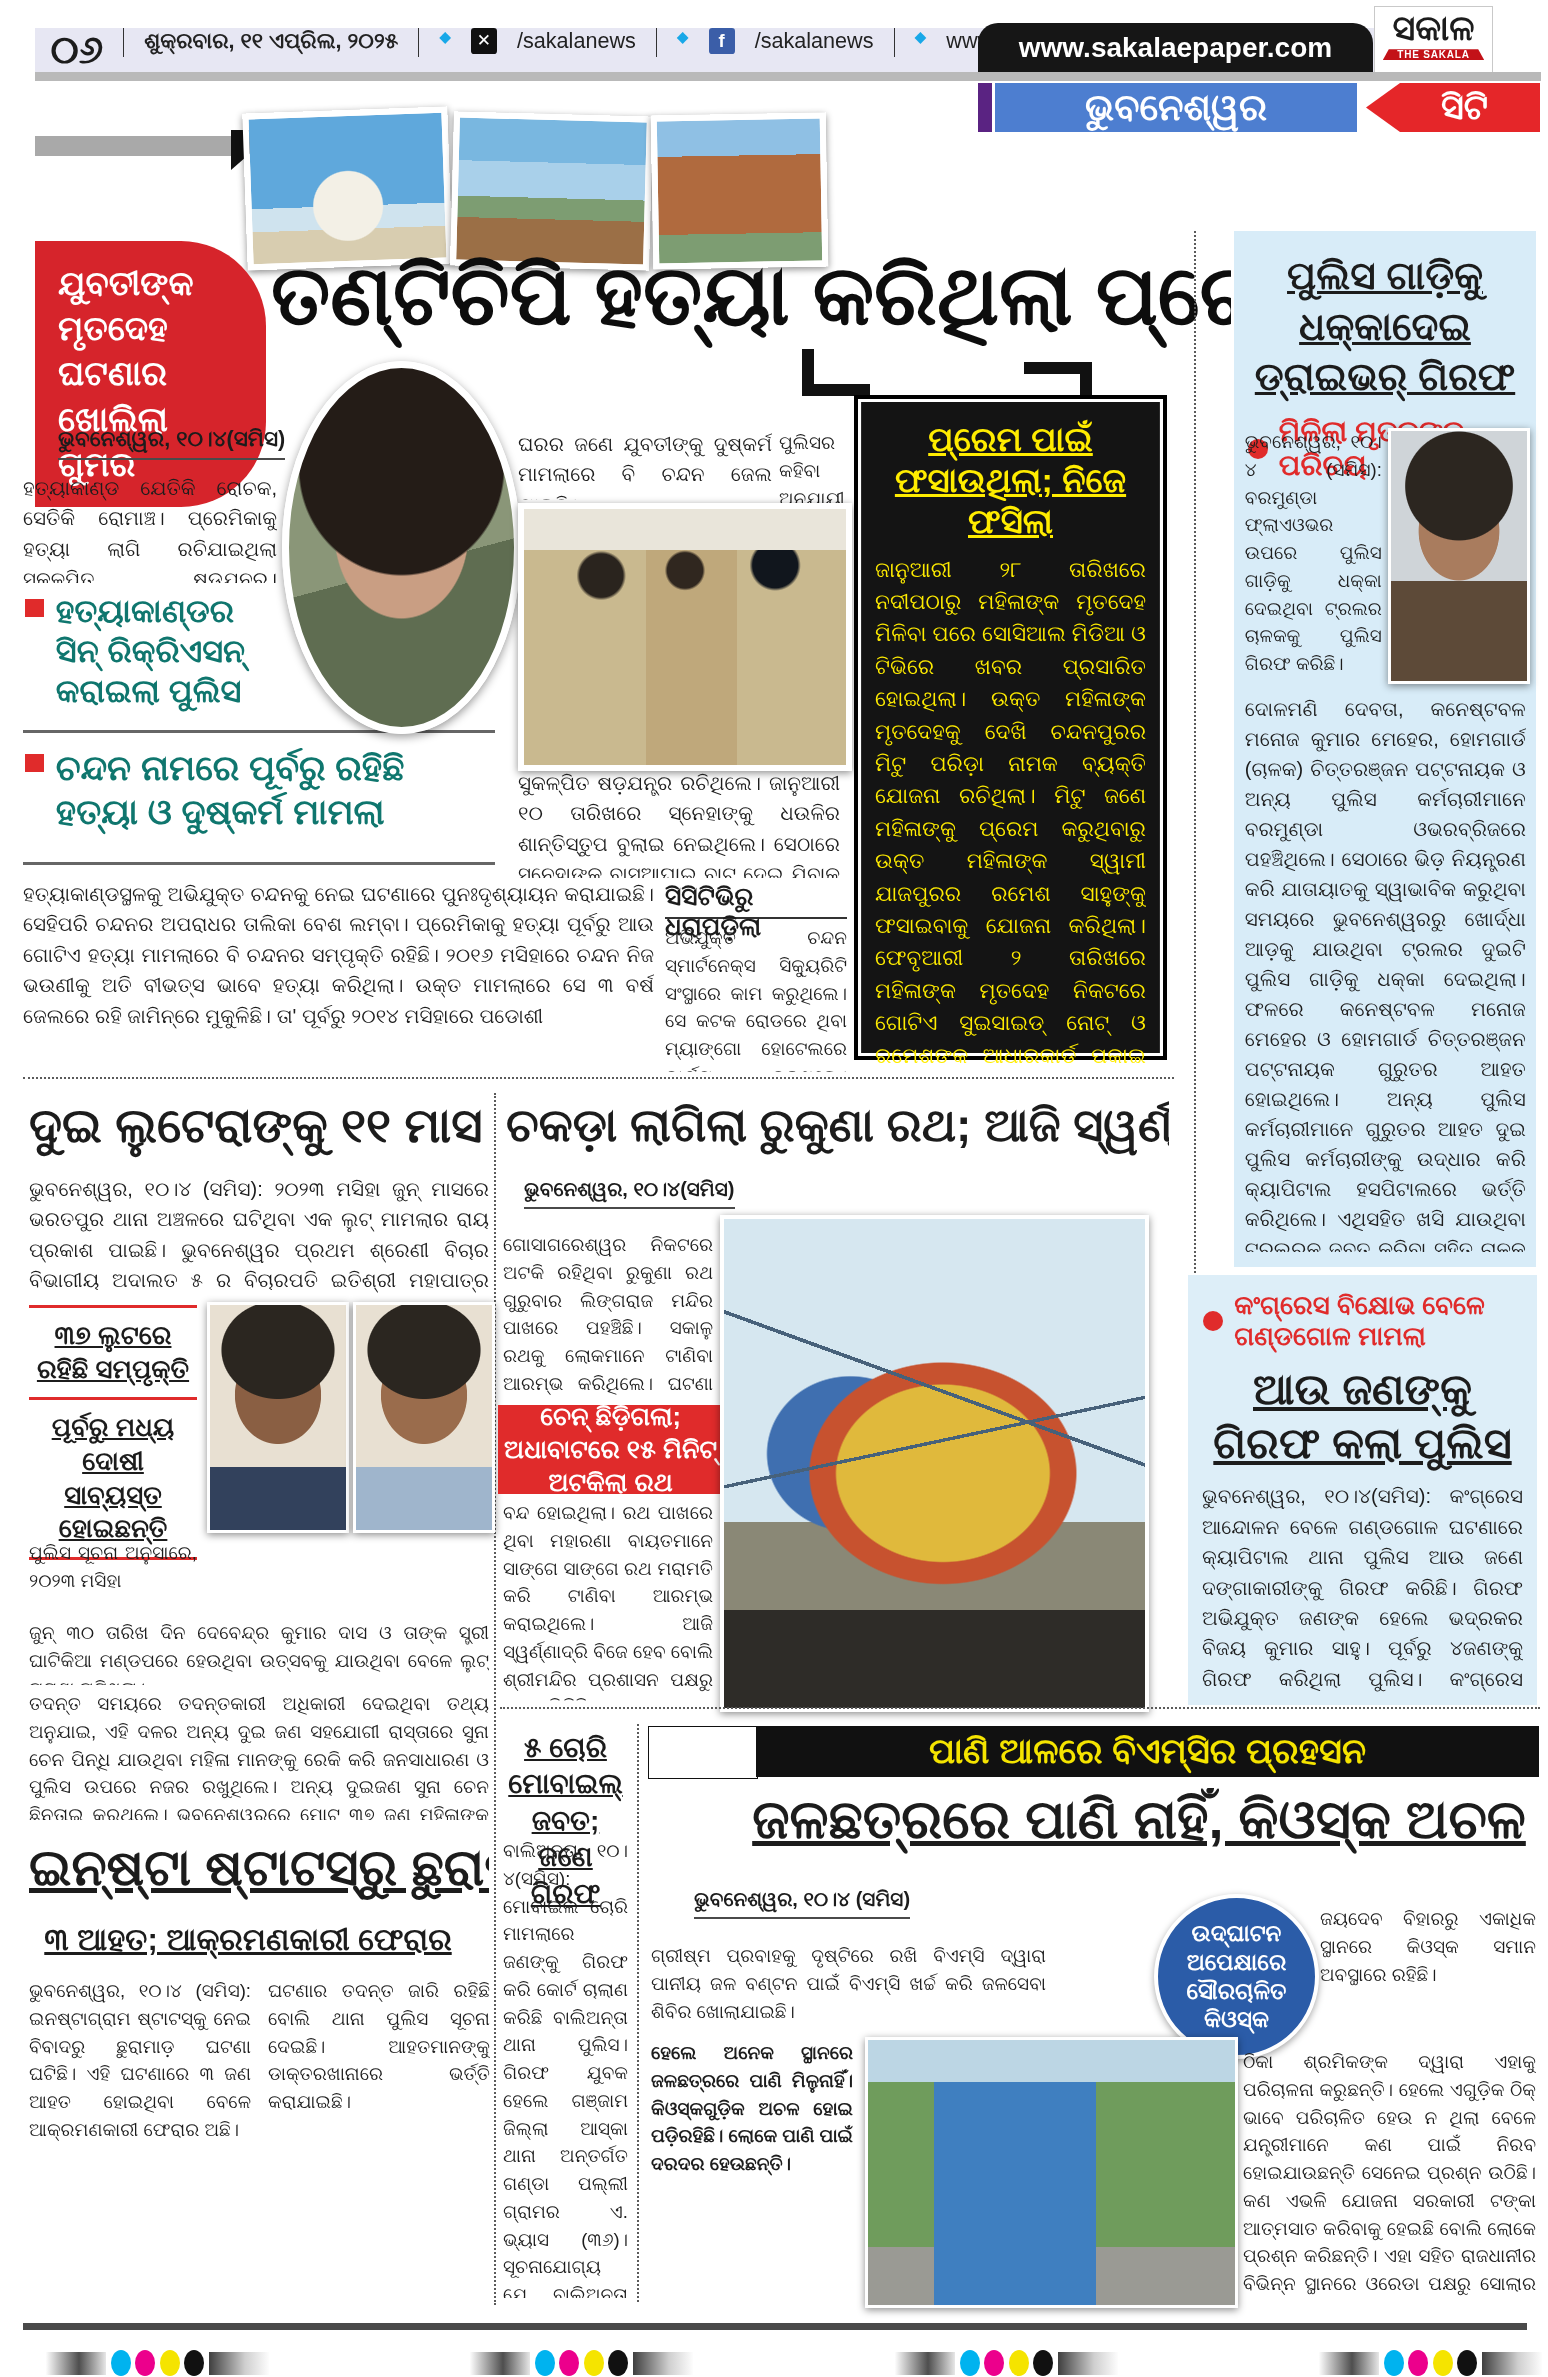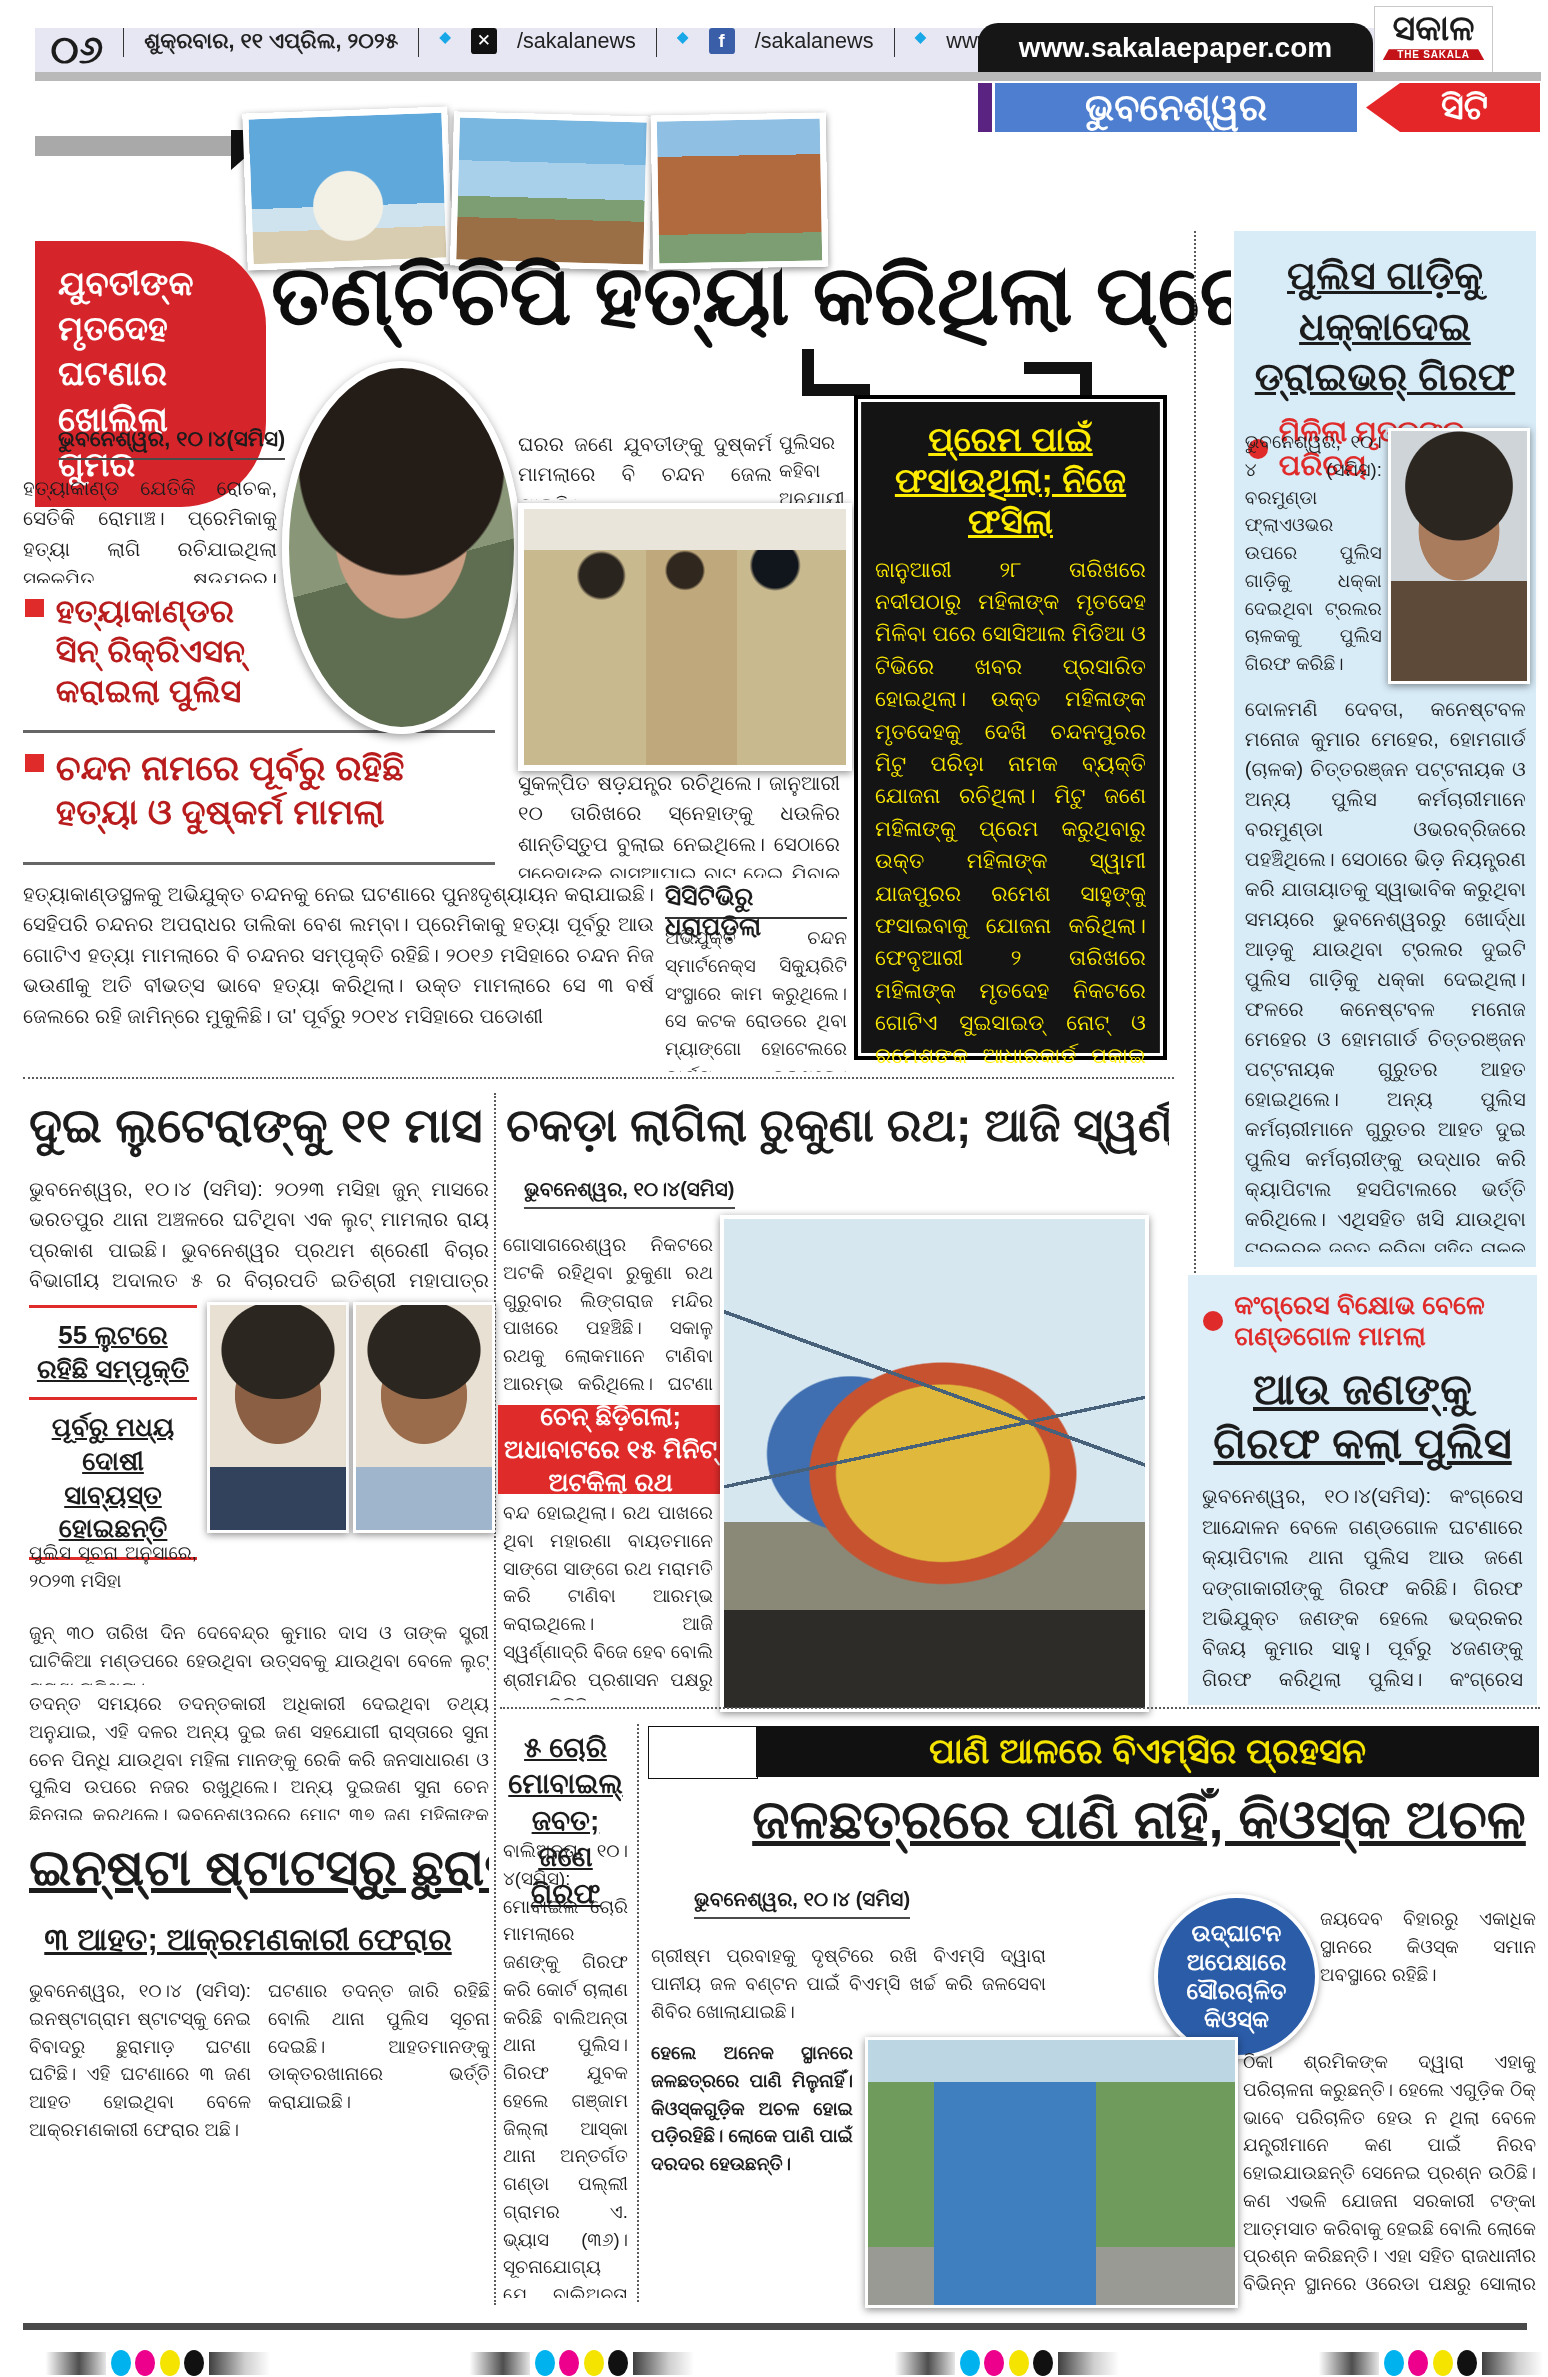--- a/index.html
+++ b/index.html
@@ -16,21 +16,21 @@
   .topbar{display:flex;align-items:flex-start;gap:20px;background:#e7e7f3;}
   .sep{border-left:1.5px solid #333;height:29px;}
   .dia{color:#18a8e8;font-size:15.4px;}
   .sochandle{font-size:21.6px;color:#222;}
   .xicon{display:inline-block;width:26px;height:26px;background:#111;color:#fff;text-align:center;
          line-height:26px;font-size:17px;font-weight:bold;border-radius:3.1px;}
   .fbicon{display:inline-block;width:26px;height:26px;background:#3b5ea8;color:#fff;text-align:center;
           line-height:26px;font-size:18.5px;font-weight:bold;border-radius:3.1px;}
   .kicker{background:#d6242b;color:#fff;font-weight:bold;font-size:34px;line-height:1.33;
           border-radius:0 85px 85px 0;padding:20px 23px;}
-  .subred{color:#b91c1c;font-weight:bold;font-size:31px;line-height:1.25;display:flex;gap:12.3px;}
+  .subred{color:#0f766e;font-weight:bold;font-size:31px;line-height:1.25;display:flex;gap:12.3px;}
   .rule{background:#666;height:3.1px;}
   .blackbox{background:#141414;border:4.6px solid #000;box-shadow:inset 0 0 0 3.1px #fff;padding:20px 17px;}
   .bluepanel{background:#d8ecf8;}
   .bullethead{color:#e02b2b;font-weight:bold;display:flex;align-items:center;gap:10.8px;}
   .dot{width:20px;height:20px;border-radius:50%;background:#e02b2b;flex:0 0 auto;}
   .ctr{text-align:center;text-decoration:underline;}
   .regbar{display:flex;align-items:center;gap:4.6px;}
   .regbar .grad{height:23px;width:60px;background:linear-gradient(90deg,#fdfdfd,#4e4e4e 55%,#e7e7e7);}
   .regbar .grad2{height:23px;width:60px;background:linear-gradient(90deg,#3f3f3f,#cfcfcf 60%,#fdfdfd);}
   .oval{width:20px;height:26px;border-radius:50%;}
@@ -147,21 +147,21 @@
     <div class="body-txt" style="margin:4.6px 14px;height:213px;">ଭୁବନେଶ୍ୱର, ୧୦।୪(ସମିସ): କଂଗ୍ରେସ ଆନ୍ଦୋଳନ ବେଳେ ଗଣ୍ଡଗୋଳ ଘଟଣାରେ କ୍ୟାପିଟାଲ ଥାନା ପୁଲିସ ଆଉ ଜଣେ ଦଙ୍ଗାକାରୀଙ୍କୁ ଗିରଫ କରିଛି। ଗିରଫ ଅଭିଯୁକ୍ତ ଜଣଙ୍କ ହେଲେ ଭଦ୍ରକର ବିଜୟ କୁମାର ସାହୁ। ପୂର୍ବରୁ ୪ଜଣଙ୍କୁ ଗିରଫ କରିଥିଲା ପୁଲିସ। କଂଗ୍ରେସ ଆନ୍ଦୋଳନ ବେଳେ ଗଣ୍ଡଗୋଳ ଘଟଣାରେ ସମ୍ପୃକ୍ତି ଥିବା ନେଇ ତଦନ୍ତ ଜାରି ରହିଛି ବୋଲି ପୁଲିସ ସୂଚନା ଦେଇଛି।</div>
   </div>
 
   <div class="abs hdot" style="left:23px;top:1077px;width:1151px;"></div>
   <div class="abs vdot" style="left:494px;top:1093px;height:1212px;"></div>
 
   <div class="abs" style="left:29px;top:1098px;width:458px;height:66px;font-size:48px;font-weight:bold;white-space:nowrap;overflow:hidden;">ଦୁଇ ଲୁଟେରାଙ୍କୁ ୧୧ ମାସ ଜେଲ୍ ଦଣ୍ଡ</div>
   <div class="abs body-txt" style="left:29px;top:1174px;width:460px;height:122px;">ଭୁବନେଶ୍ୱର, ୧୦।୪ (ସମିସ): ୨୦୨୩ ମସିହା ଜୁନ୍ ମାସରେ ଭରତପୁର ଥାନା ଅଞ୍ଚଳରେ ଘଟିଥିବା ଏକ ଲୁଟ୍ ମାମଲାର ରାୟ ପ୍ରକାଶ ପାଇଛି। ଭୁବନେଶ୍ୱର ପ୍ରଥମ ଶ୍ରେଣୀ ବିଚାର ବିଭାଗୀୟ ଅଦାଲତ ୫ ର ବିଚାରପତି ଇତିଶ୍ରୀ ମହାପାତ୍ର ମାମଲାର ବିଚାର କରି ଆସାମୀ ଆୟୁଷ ମୋହନ ତ୍ରିପାଠୀ ଓ ଶିବ ପ୍ରସାଦ ବାରିକକୁ ସଜା ଶୁଣାଇଛନ୍ତି।</div>
 
   <div class="abs" style="left:29px;top:1305px;width:168px;border-top:3.1px solid #e02b2b;">
-    <div class="ctr" style="font-size:26px;font-weight:bold;line-height:1.3;padding:10.8px 3.1px;border-bottom:3.1px solid #e02b2b;">55 ଲୁଟରେ ରହିଛି ସମ୍ପୃକ୍ତି</div>
+    <div class="ctr" style="font-size:26px;font-weight:bold;line-height:1.3;padding:10.8px 3.1px;border-bottom:3.1px solid #e02b2b;">୩୭ ଲୁଟରେ ରହିଛି ସମ୍ପୃକ୍ତି</div>
     <div class="ctr" style="font-size:26px;font-weight:bold;line-height:1.3;padding:10.8px 3.1px;border-bottom:3.1px solid #e02b2b;">ପୂର୍ବରୁ ମଧ୍ୟ ଦୋଷୀ ସାବ୍ୟସ୍ତ ହୋଇଛନ୍ତି</div>
   </div>
   <div class="abs body-sm" style="left:29px;top:1539px;width:168px;height:74px;">ପୁଲିସ ସୂଚନା ଅନୁସାରେ, ୨୦୨୩ ମସିହା</div>
 
   <div class="abs photo" style="left:207px;top:1302px;width:136px;height:225px;border-width:3.9px;background:radial-gradient(ellipse 42% 22% at 50% 20%,#2b2620 0 98%,rgba(0,0,0,0) 100%),radial-gradient(ellipse 32% 22% at 50% 40%,#8a5f43 0 98%,rgba(0,0,0,0) 100%),linear-gradient(180deg,#e8e0d2 0 72%,#32415c 72%);"></div>
   <div class="abs photo" style="left:353px;top:1302px;width:136px;height:225px;border-width:3.9px;background:radial-gradient(ellipse 42% 22% at 50% 20%,#2b2620 0 98%,rgba(0,0,0,0) 100%),radial-gradient(ellipse 32% 22% at 50% 40%,#9a6c4c 0 98%,rgba(0,0,0,0) 100%),linear-gradient(180deg,#e8e0d2 0 72%,#9fb5cc 72%);"></div>
 
   <div class="abs body-sm" style="left:29px;top:1619px;width:460px;height:66px;">ଜୁନ୍ ୩୦ ତାରିଖ ଦିନ ଦେବେନ୍ଦ୍ର କୁମାର ଦାସ ଓ ତାଙ୍କ ସ୍ତ୍ରୀ ଘାଟିକିଆ ମଣ୍ଡପରେ ହେଉଥିବା ଉତ୍ସବକୁ ଯାଉଥିବା ବେଳେ ଲୁଟ୍ ଘଟଣା ଘଟିଥିଲା।</div>
   <div class="abs body-sm" style="left:29px;top:1690px;width:460px;height:130px;">ତଦନ୍ତ ସମୟରେ ତଦନ୍ତକାରୀ ଅଧିକାରୀ ଦେଇଥିବା ତଥ୍ୟ ଅନୁଯାଇ, ଏହି ଦଳର ଅନ୍ୟ ଦୁଇ ଜଣ ସହଯୋଗୀ ରାସ୍ତାରେ ସୁନା ଚେନ ପିନ୍ଧି ଯାଉଥିବା ମହିଳା ମାନଙ୍କୁ ରେକି କରି ଜନସାଧାରଣ ଓ ପୁଲିସ ଉପରେ ନଜର ରଖୁଥିଲେ। ଅନ୍ୟ ଦୁଇଜଣ ସୁନା ଚେନ ଛିନତାଇ କରୁଥିଲେ। ଭୁବନେଶ୍ୱରରେ ମୋଟ ୩୭ ଜଣ ମହିଳାଙ୍କ ନିକଟରୁ ସୁନା ଚେନ ଲୁଟ୍ ମାମଲାରେ ସେମାନଙ୍କ ନାମରେ ବିଭିନ୍ନ ଅଦାଲତରେ ବିଚାର ଚାଲୁଥିବା ନେଇ ସହକାରୀ ପବ୍ଲିକ ପ୍ରୋସିକ୍ୟୁଟ'ର ନିଜ ଯୁକ୍ତିରେ ଦର୍ଶାଇଥିଲେ।</div>
 

